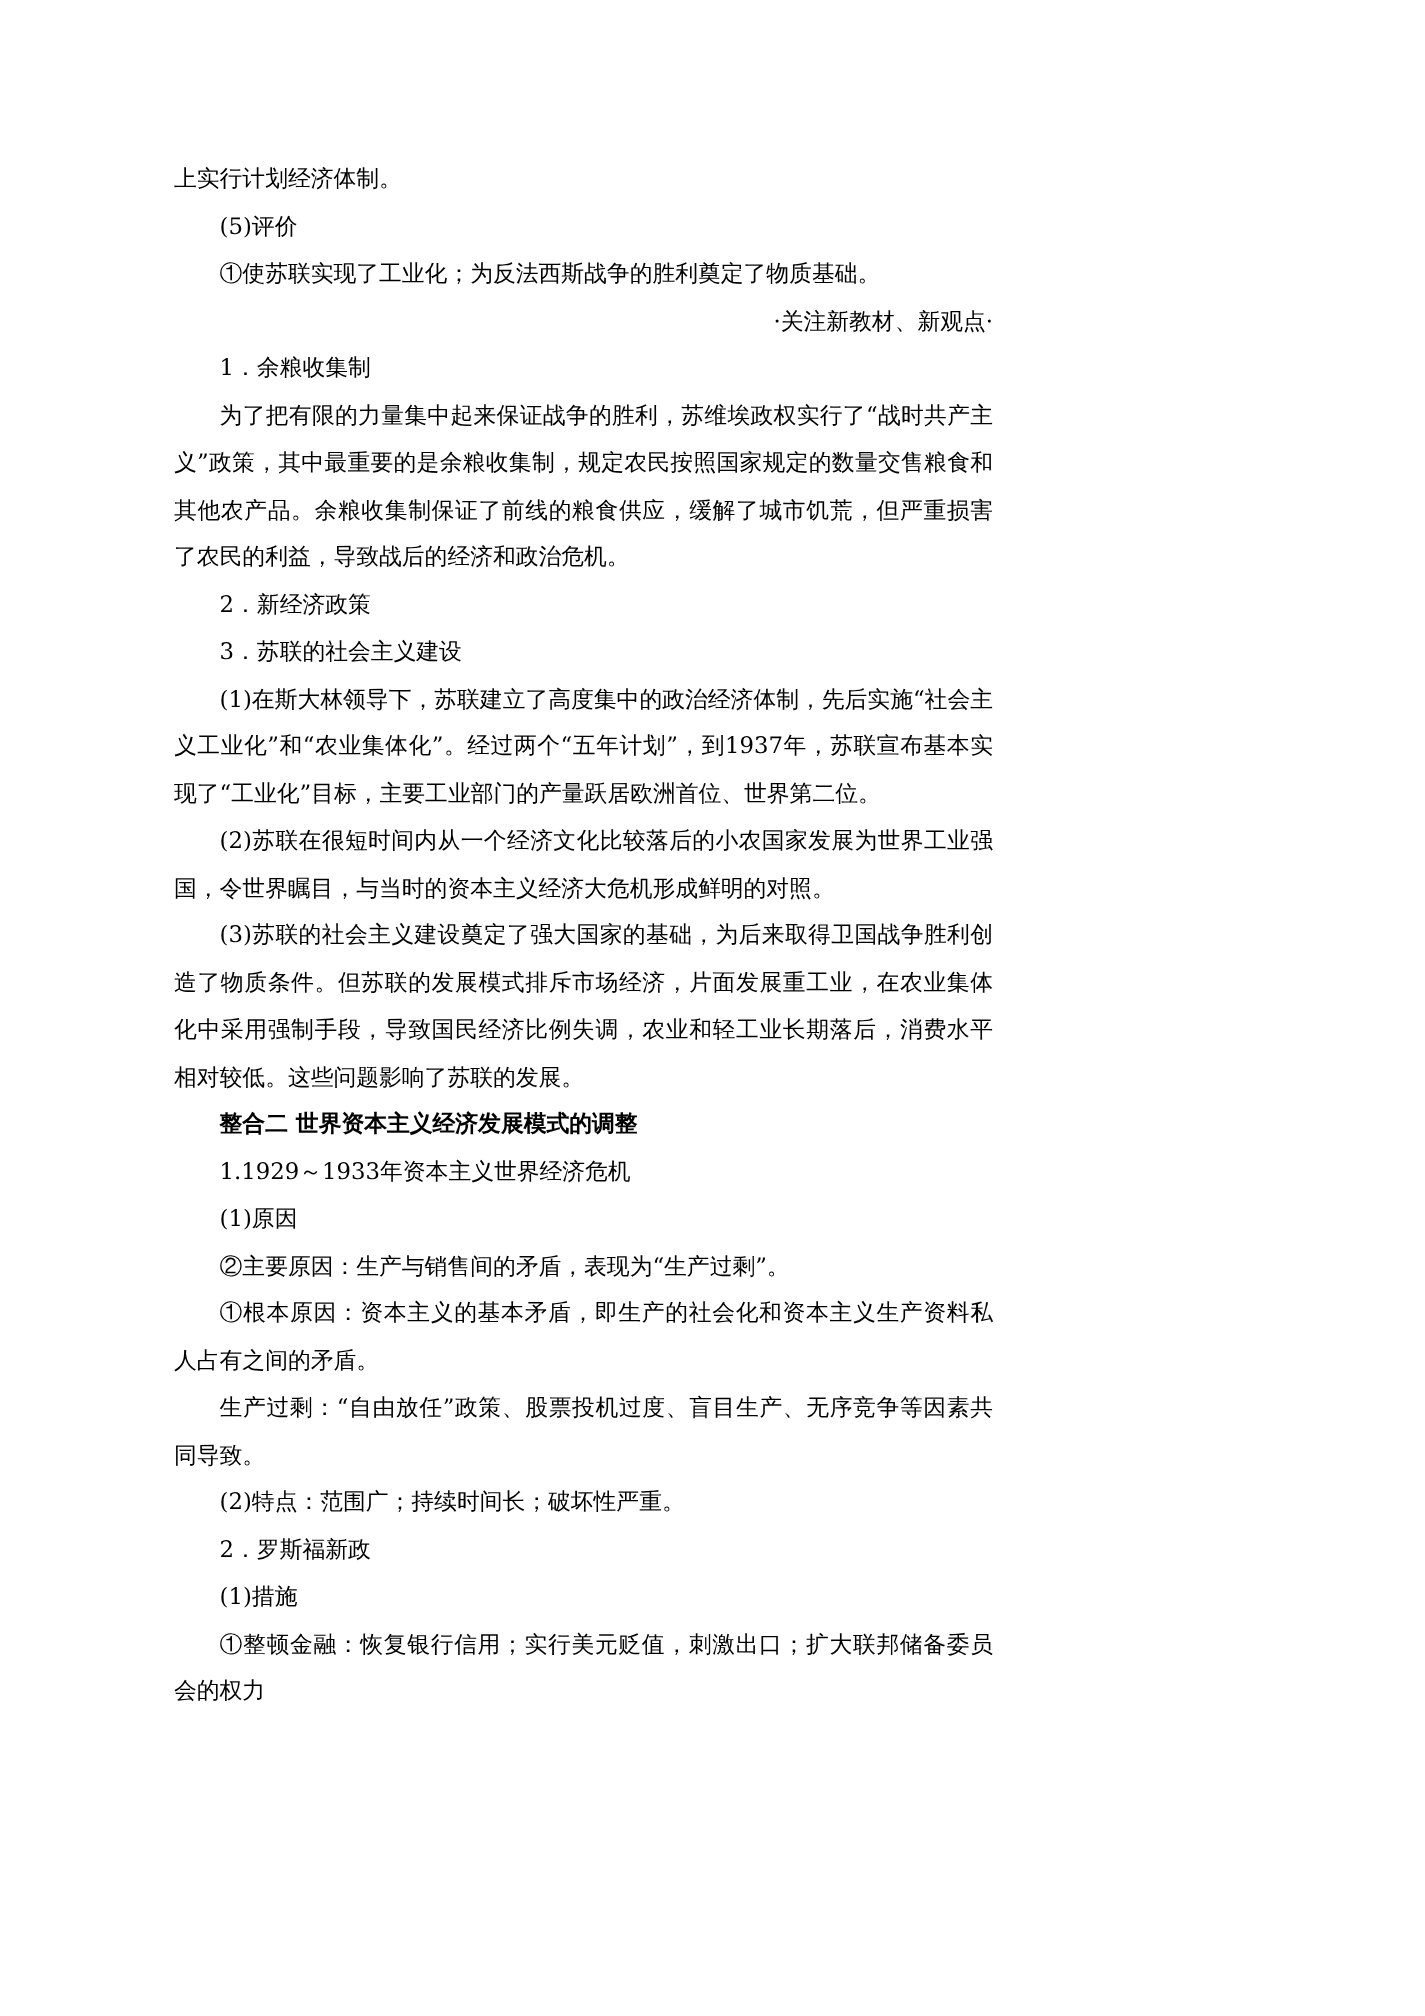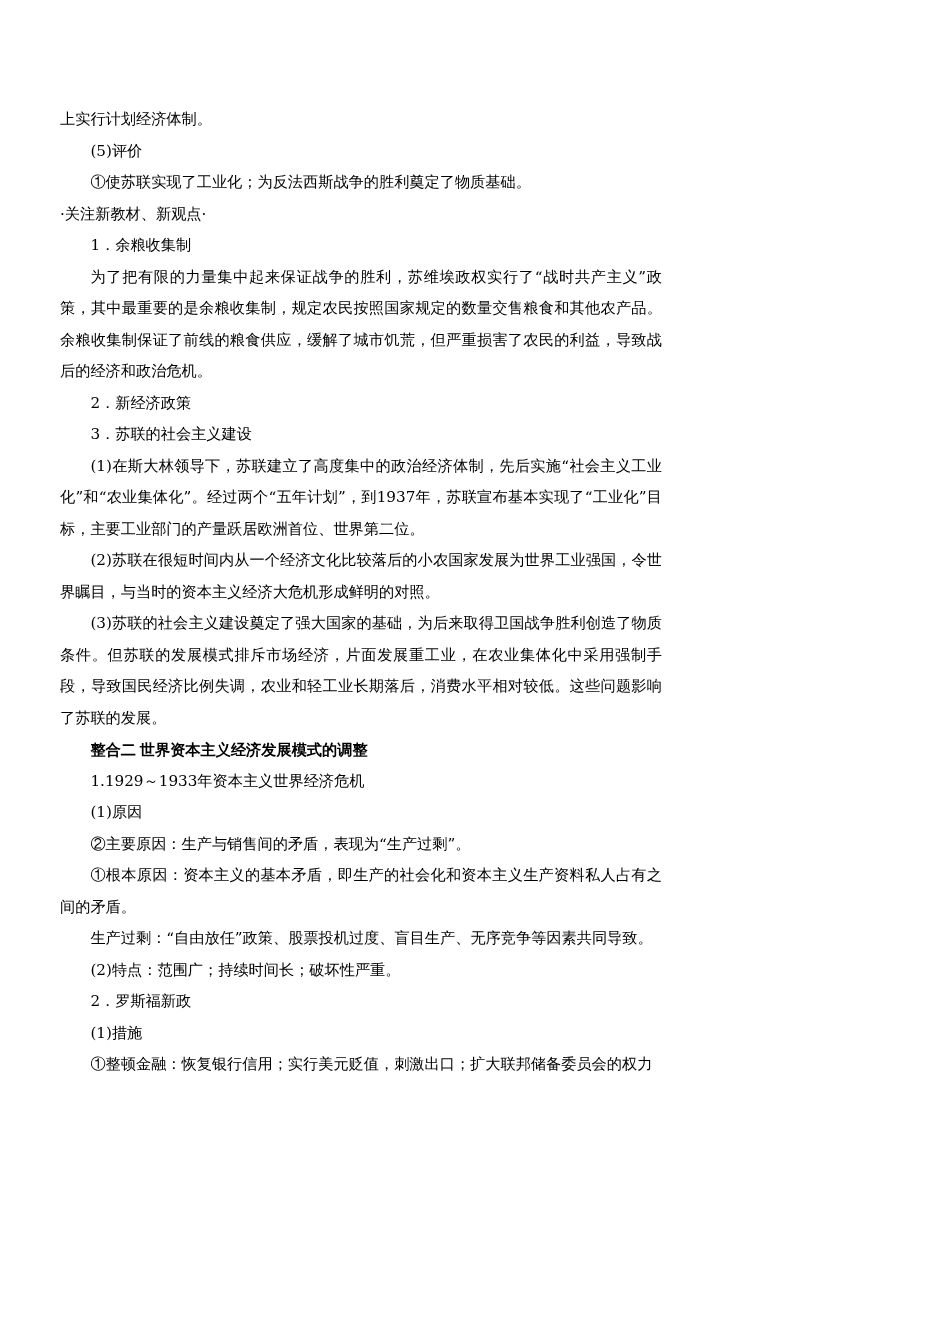--- a/index.html
+++ b/index.html
@@ -11,44 +11,43 @@
     width: 950px;
     height: 1344px;
     font-family: "DejaVu Serif", "Liberation Serif", serif;
     color: #000000;
   }
   .page {
     position: relative;
     width: 790px;
     height: 1344px;
     box-sizing: border-box;
-    padding: 104px 128px 0 60px;
+    padding: 104px 128px 0 116px;
   }
   .doc {
     font-size: 15.2px;
     line-height: 31.5px;
     text-align: justify;
     text-justify: inter-ideograph;
   }
   .p {
     margin: 0;
     text-indent: 2em;
   }
   .p-noindent {
     margin: 0;
     text-indent: 0;
   }
   .center {
     margin: 0;
-    text-align: left;
+    text-align: right;
     text-indent: 0;
   }
   .bold {
     font-weight: bold;
-    font-family: Liberation Serif, serif;
   }
 </style>
 </head>
 <body>
 
 <div class="page">
   <div class="doc">
     <p class="p-noindent">上实行计划经济体制。</p>
     <p class="p">(5)评价</p>
     <p class="p">①使苏联实现了工业化；为反法西斯战争的胜利奠定了物质基础。</p>

